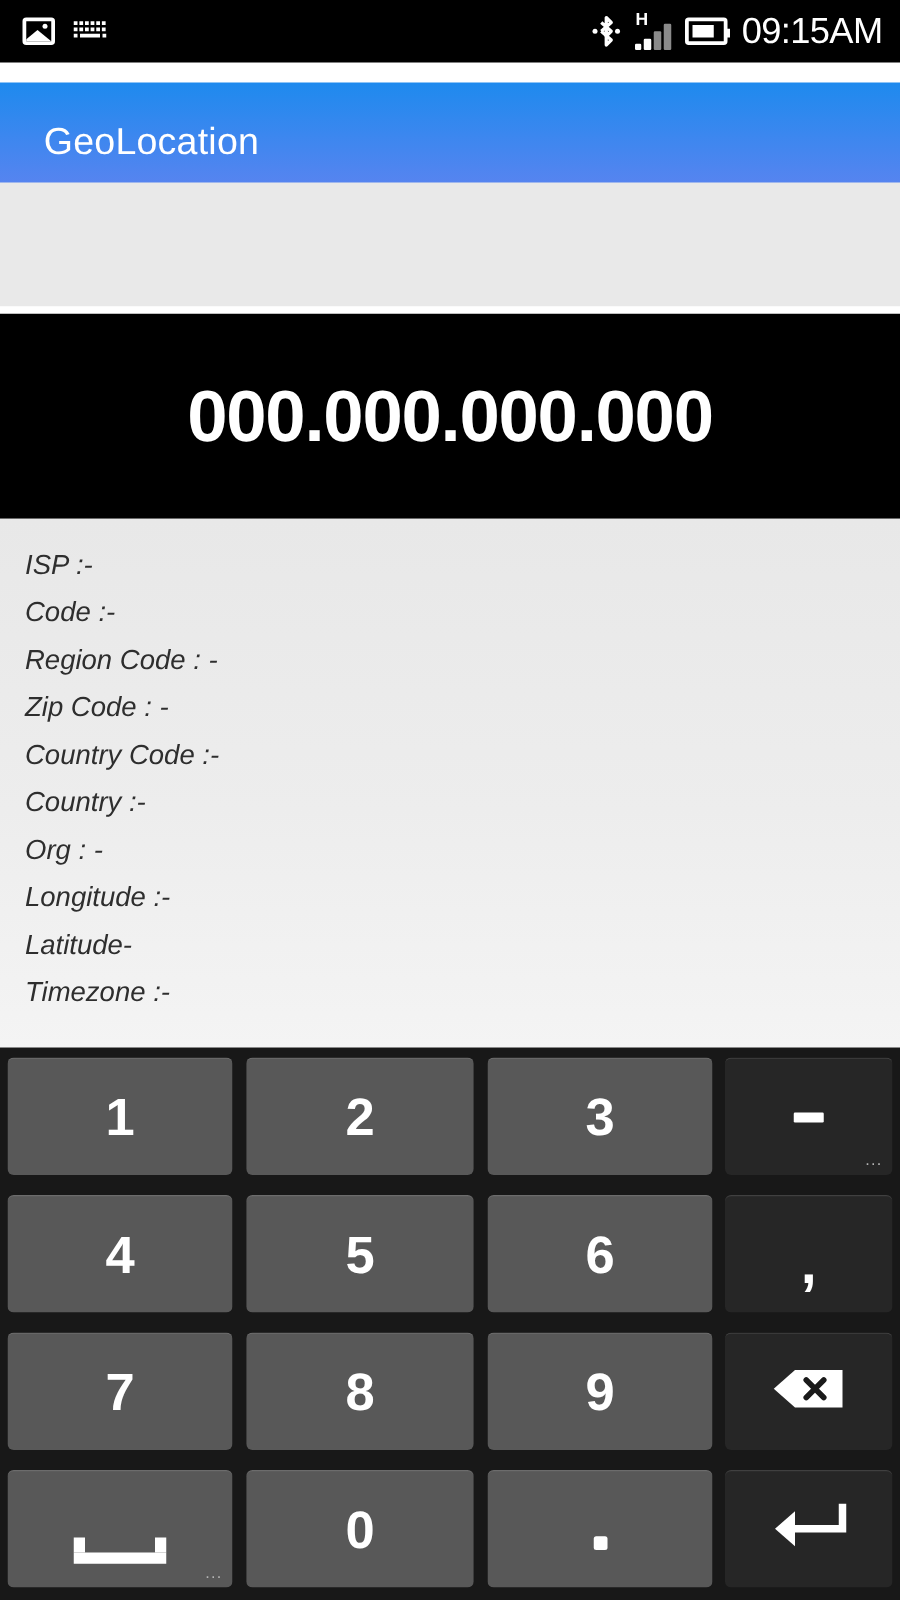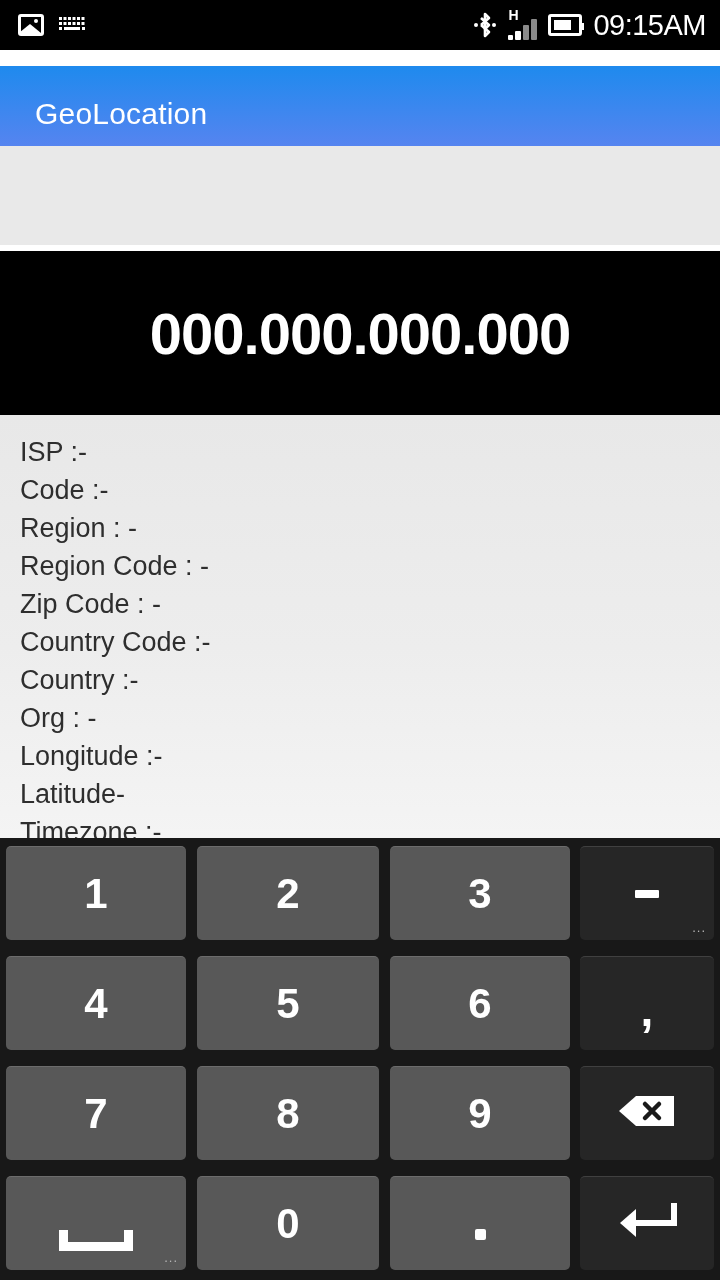--- a/index.html
+++ b/index.html
@@ -105,22 +105,22 @@
     color:#fff; font-size:58px; font-weight:bold; letter-spacing:-1px;
   }
 
   
   .infopanel {
     position:absolute; top:415px; left:0; width:720px; height:423px;
     background:linear-gradient(180deg,#e8e8e8 0%,#ededed 55%,#f4f4f4 100%);
     padding:18px 0 0 20px;
   }
   .info-line {
-    font-size:27px; color:#2e2e2e; line-height:38px;
-    font-family:"Liberation Sans", sans-serif; white-space:pre;
+    font-size:22px; color:#2e2e2e; line-height:38px;
+    font-family:"Liberation Sans", sans-serif; white-space:pre;font-style:italic;
   }
 
   
   .keyboard {
     position:absolute; top:838px; left:0; width:720px; height:442px;
     background:#181818;
   }
   .kbd-row { position:relative; width:720px; height:110px; }
   .key {
     position:absolute; top:8px; height:94px; border-radius:5px;
@@ -213,21 +213,20 @@
     <button class="get-btn">Get</button>
   </div>
 
   <div class="ipbanner" style="background: #000000;">
     <span class="ipbanner-text">000.000.000.000</span>
   </div>
 
   <div class="infopanel">
     <div class="info-line">ISP :-</div>
     <div class="info-line">Code :-</div>
-    <div class="info-line">Region : -</div>
     <div class="info-line">Region Code : -</div>
     <div class="info-line">Zip Code : -</div>
     <div class="info-line">Country Code :-</div>
     <div class="info-line">Country :-</div>
     <div class="info-line">Org : -</div>
     <div class="info-line">Longitude :-</div>
     <div class="info-line">Latitude-</div>
     <div class="info-line">Timezone :-</div>
   </div>
 

